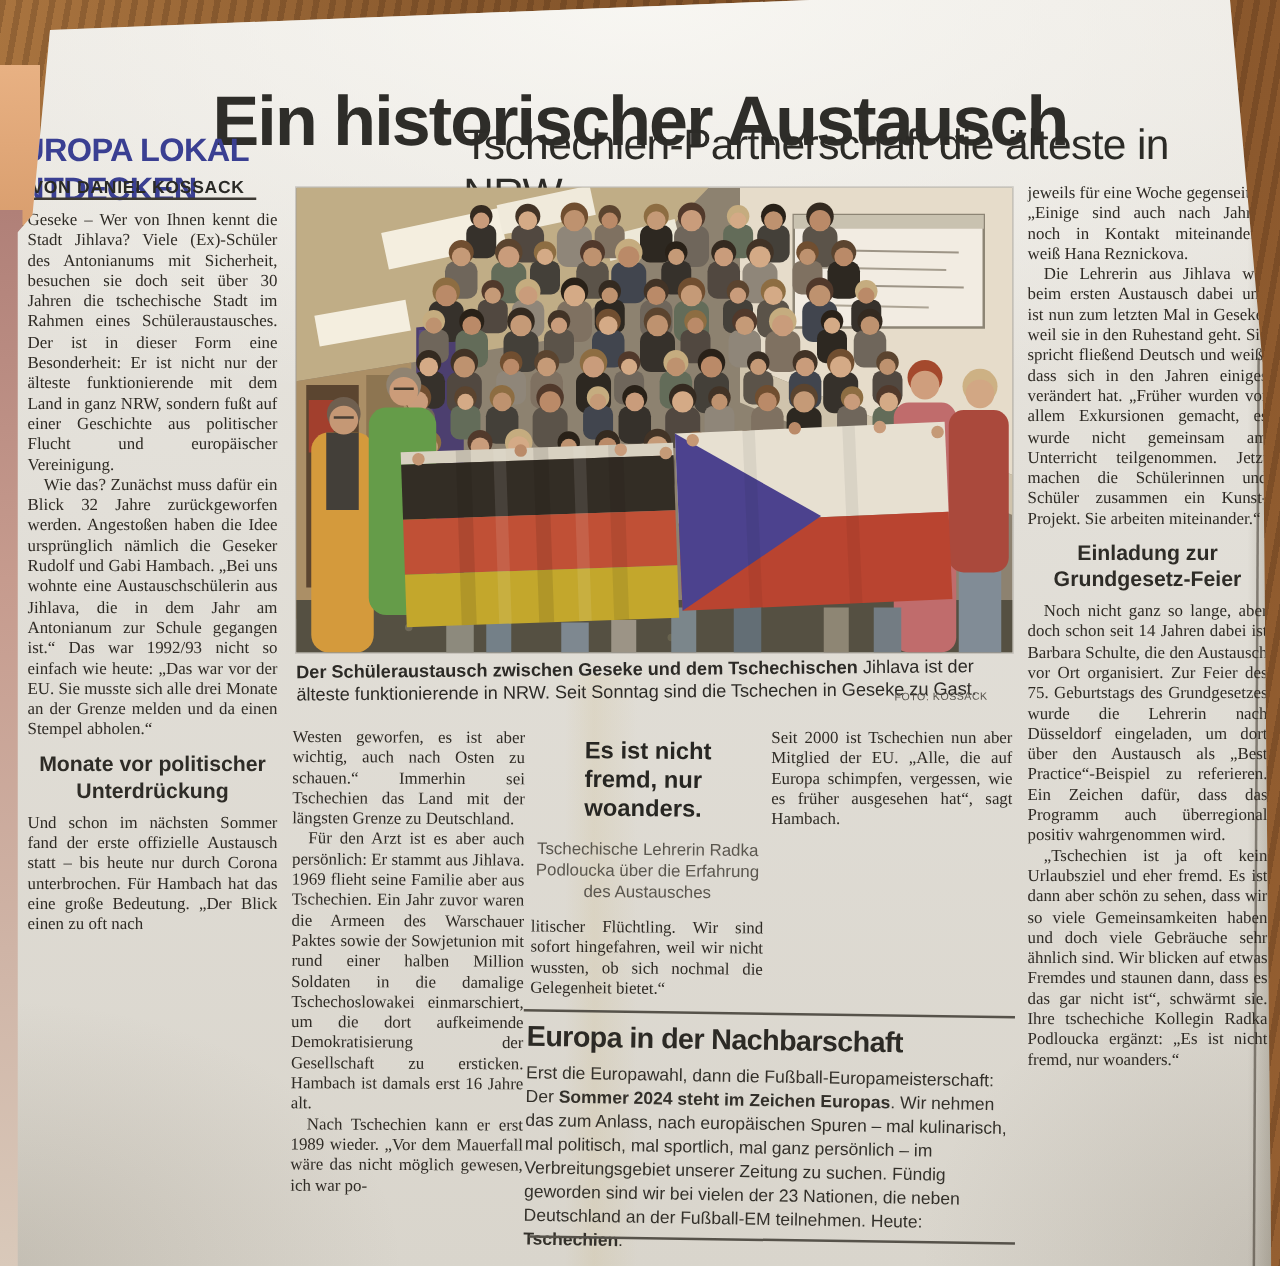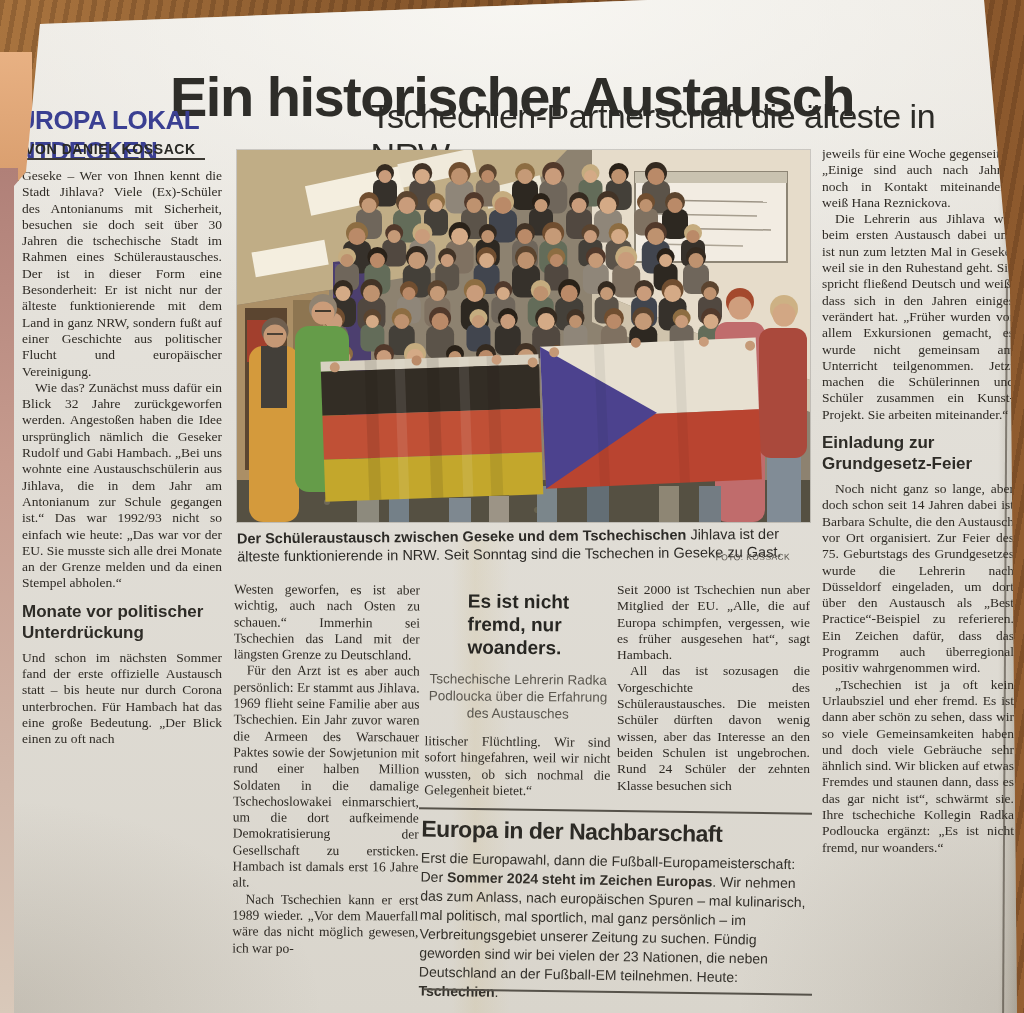--- a/index.html
+++ b/index.html
@@ -29,21 +29,21 @@
   .subhead{font-weight:400;font-size:34px;letter-spacing:-.5px;color:#2c2b27;}
   .byline{position:absolute;left:25px;top:141px;font-weight:700;font-size:14px;letter-spacing:.6px;color:#2a2a26;}
   .byline-rule{position:absolute;left:23px;top:158px;width:182px;height:2px;background:#3c3933;}
 
   .bodycol{position:absolute;overflow:hidden;font-family:"Liberation Serif",serif;
     font-size:13.5px;line-height:16.3px;text-align:justify;color:#2f2b25;}
   .bodycol p{margin:0;}
   .bodycol p.ind{text-indent:13px;}
   .lead{font-weight:400;}
   .colhead{font-family:"Liberation Sans",sans-serif;font-weight:700;font-size:17px;line-height:21px;
-    color:#2e2c27;margin:9px 0 7px;text-align:left;}
+    color:#2e2c27;margin:9px 0 7px;text-align:center;}
 
   .col1{left:22px;top:168px;width:200px;height:845px;}
   .col2{left:233px;top:582px;width:186px;height:431px;transform:rotate(.3deg);}
   .col3{left:425px;top:586px;width:186px;height:222px;transform:rotate(.5deg);}
   .col4{left:617px;top:582px;width:193px;height:226px;}
   .colR{left:822px;top:146px;width:192px;height:864px;}
 
   .photo{position:absolute;left:237px;top:150px;width:573px;height:372px;outline:1px solid rgba(40,35,25,.18);}
   .caption{position:absolute;left:237px;top:527px;width:573px;font-size:14.5px;line-height:18px;color:#2c2a26;transform:rotate(-.5deg);}
   .caption .capbold{font-weight:700;}
@@ -433,21 +433,20 @@
       <div class="pq">
 
         <div class="pq-text">Es ist nicht fremd, nur woanders.</div>
         <div class="pq-attr">Tschechische Lehrerin Radka Podloucka über die Erfahrung des Austausches</div>
       </div>
       <p>litischer Flüchtling. Wir sind sofort hingefahren, weil wir nicht wussten, ob sich nochmal die Gelegenheit bietet.“</p>
     </div>
 
     <div class="bodycol col4">
       <p>Seit 2000 ist Tschechien nun aber Mitglied der EU. „Alle, die auf Europa schimpfen, vergessen, wie es früher ausgesehen hat“, sagt Hambach.</p>
-      <p class="ind">All das ist sozusagen die Vorgeschichte des Schüleraustausches. Die meisten Schüler dürften davon wenig wissen, aber das Interesse an den beiden Schulen ist ungebrochen. Rund 24 Schüler der zehnten Klasse besuchen sich</p>
     </div>
 
     <div class="box-rule-top"></div>
     <div class="eurobox">
       <div class="boxhead">Europa in der Nachbarschaft</div>
       <div class="boxtext">
         <span>Erst die Europawahl, dann die Fußball-Europameisterschaft: Der </span><span class="bb">Sommer 2024 steht im Zeichen Europas</span><span>. Wir nehmen das zum Anlass, nach europäischen Spuren – mal kulinarisch, mal politisch, mal sportlich, mal ganz persönlich – im Verbreitungsgebiet unserer Zeitung zu suchen. Fündig geworden sind wir bei vielen der 23 Nationen, die neben Deutschland an der Fußball-EM teilnehmen. Heute: </span><span class="bb">Tschechien</span><span>.</span>
       </div>
     </div>
     <div class="box-rule-bottom"></div>

